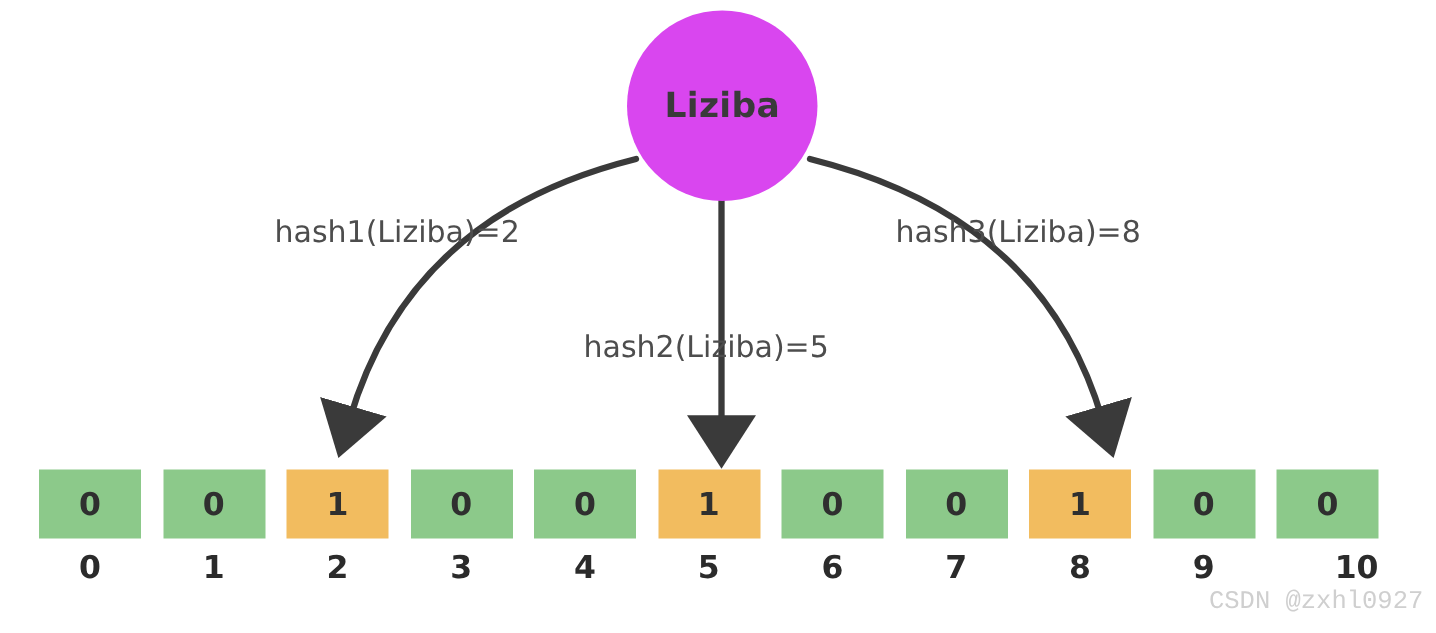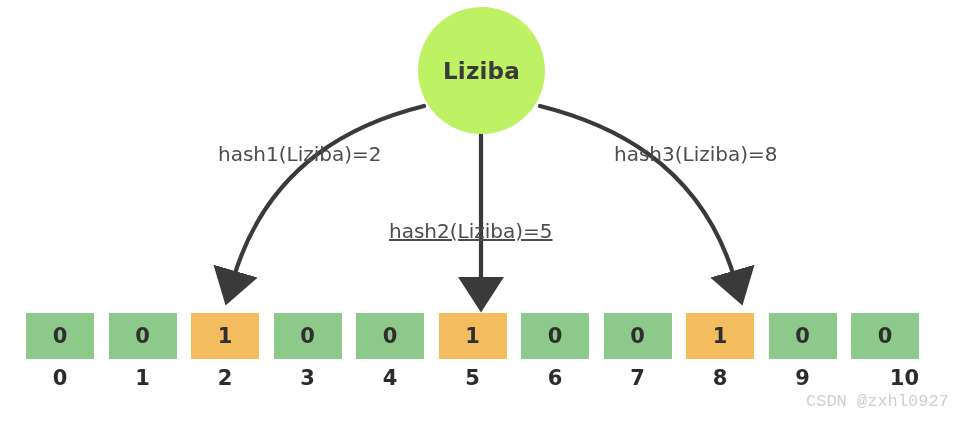--- a/index.html
+++ b/index.html
@@ -29,42 +29,42 @@
     height: 422px;
   }
   
   .node-circle {
     position: absolute;
     left: 418px;
     top: 7px;
     width: 127px;
     height: 127px;
     border-radius: 50%;
-    background: #bef264;
+    background: #d946ef;
     display: flex;
     align-items: center;
     justify-content: center;
   }
   .node-circle-label {
     font-size: 23px;
     font-weight: bold;
     color: #3a3a3a;
     letter-spacing: 0.2px;
     user-select: none;
   }
   
   .edge-label {
     position: absolute;
     font-size: 20px;
     color: #4d4d4d;
     white-space: nowrap;
   }
-  .edge-label.l1 { left: 183px; top: 142px; margin-left: 35px; }
-  .edge-label.l2 { left: 389px; top: 219px; text-decoration: underline; }
-  .edge-label.l3 { left: 614px; top: 142px; }
+  .edge-label.l1 { left: 183px; top: 142px; }
+  .edge-label.l2 { left: 389px; top: 219px; }
+  .edge-label.l3 { left: 597px; top: 142px; }
 
   
   .bit-array {
     position: absolute;
     left: 26px;
     top: 313px;
     width: 905px;
     height: 46px;
   }
   .bit-cell {

